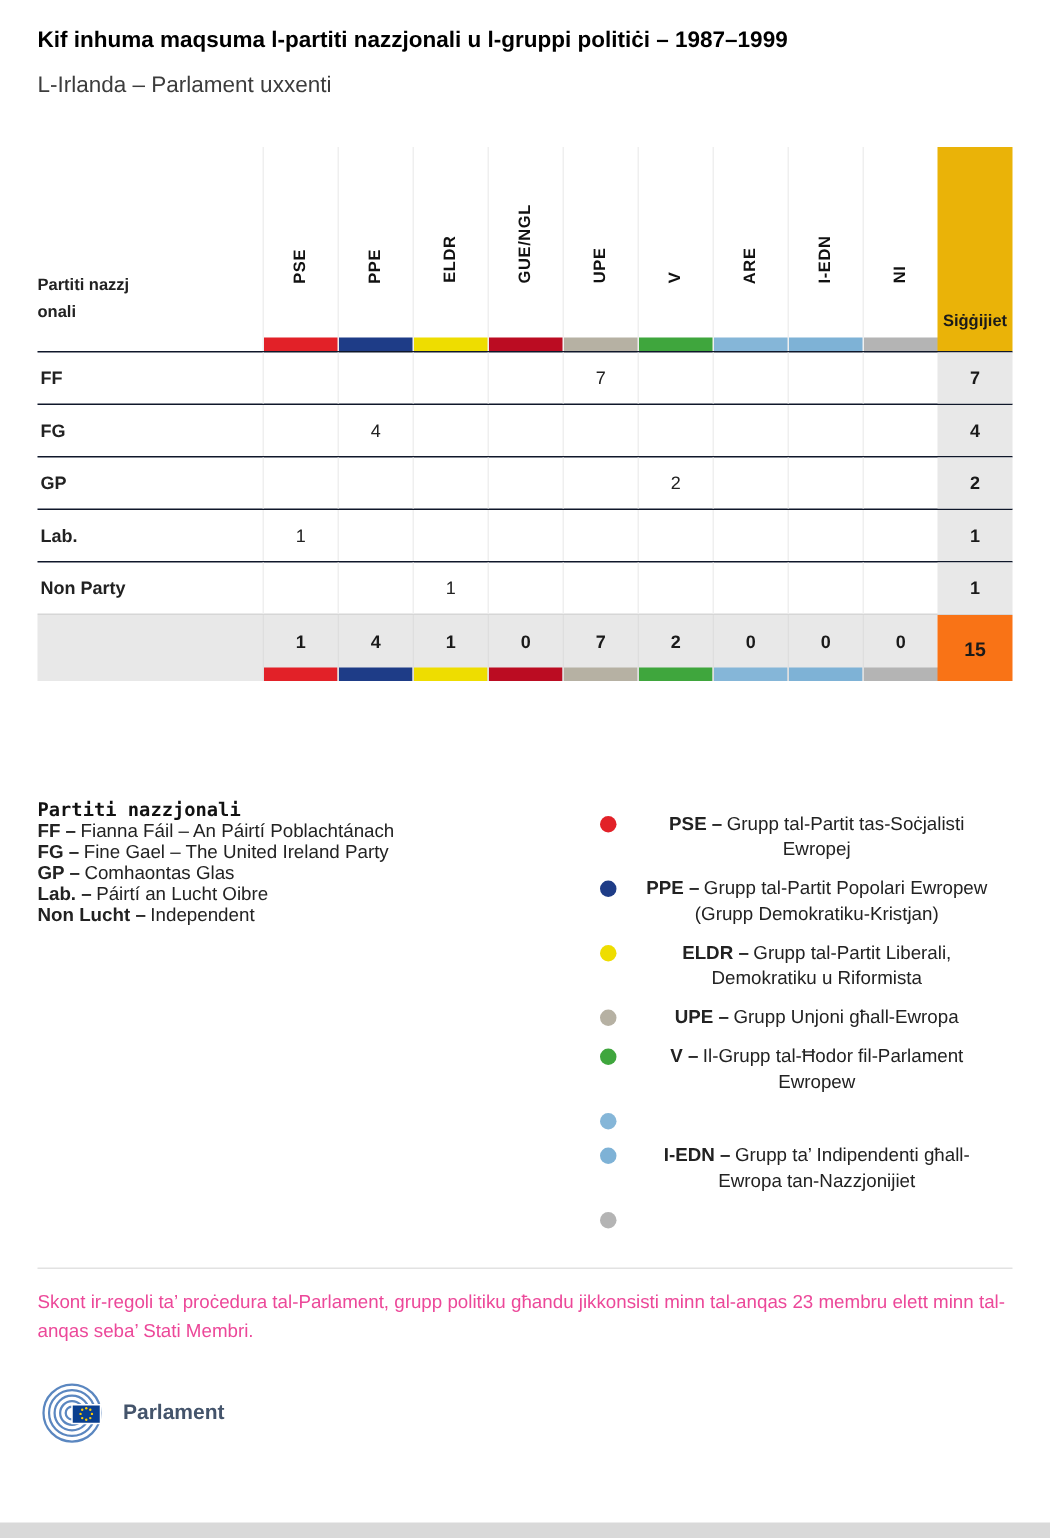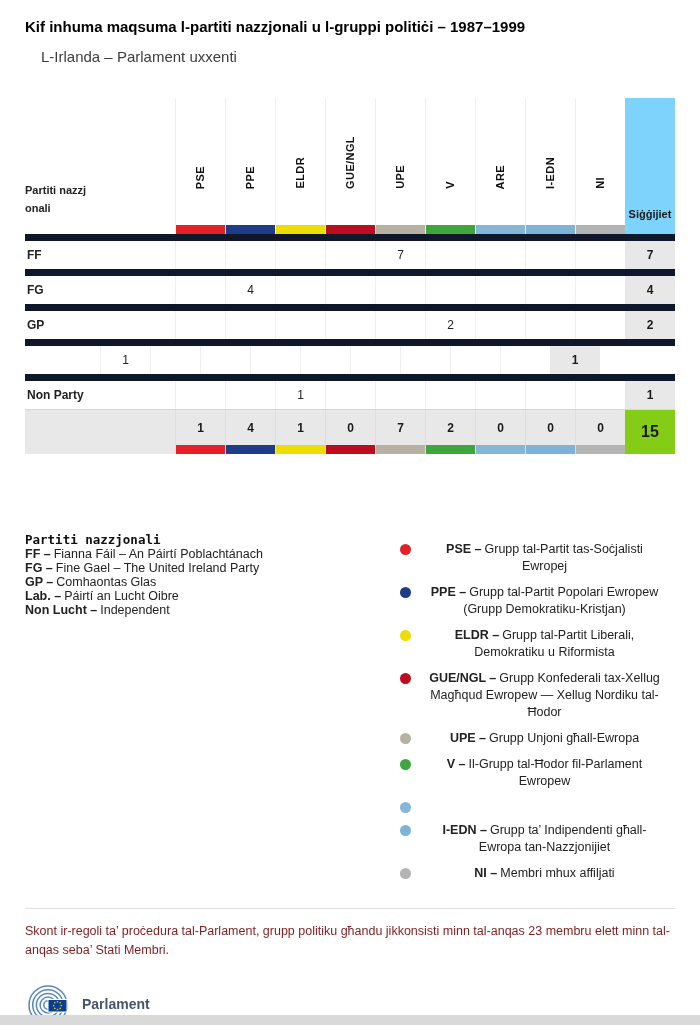--- a/index.html
+++ b/index.html
@@ -3,56 +3,56 @@
 <meta charset="utf-8">
 <style>
   * { margin:0; padding:0; box-sizing:border-box; }
   html,body { background:#fff; }
   body {
     width:700px; height:1025px; position:relative; overflow:hidden;
     font-family:"Liberation Sans", sans-serif; color:#1a1a1a;
   }
   .content { padding:18px 25px 0 25px; }
   .title { font-size:15px; font-weight:bold; color:#000; }
-  .subtitle { font-size:15px; color:#3c3c3c; margin-top:13px; margin-left:16px; }
+  .subtitle { font-size:15px; color:#3c3c3c; margin-top:13px; margin-left:0; }
 
   
   .table { margin-top:33px; width:650px; }
   .thead { display:flex; height:136px; }
   .th-party { width:150px; display:flex; align-items:flex-end; padding-bottom:16px; }
   .party-label { font-size:11px; font-weight:bold; width:62px; word-break:break-all; line-height:1.7; color:#222; }
   .th-group { width:50px; display:flex; flex-direction:column; justify-content:flex-end; align-items:center; border-left:1px solid #efefef; }
   .vlabel { writing-mode:vertical-rl; transform:rotate(180deg); font-size:11px; font-weight:bold; line-height:1; margin-bottom:36px; letter-spacing:0.4px; color:#111; }
   .hbar { width:50px; height:9px; }
-  .th-seats { width:50px; background:#7dd3fc; display:flex; align-items:flex-end; justify-content:center; padding-bottom:14px; font-size:11px; font-weight:bold; }
-  .trow { display:flex; height:35px; border-top:7px solid #0f172a;justify-content:center; }
+  .th-seats { width:50px; background:#eab308; display:flex; align-items:flex-end; justify-content:center; padding-bottom:14px; font-size:11px; font-weight:bold; }
+  .trow { display:flex; height:35px; border-top:1px solid #0f172a; }
   .td-party { width:150px; display:flex; align-items:center; font-size:12px; font-weight:bold; padding-left:2px; color:#222; }
   .td { width:50px; display:flex; align-items:center; justify-content:center; font-size:12px; border-left:1px solid #efefef; color:#222; }
   .td-seats { width:50px; background:#e8e8e8; font-weight:bold; display:flex; align-items:center; justify-content:center; font-size:12px; }
   .totals { display:flex; height:45px; border-top:1px solid #d6d6d6; }
   .tot-first { width:150px; background:#e8e8e8; }
   .tot-group { width:50px; background:#e8e8e8; display:flex; flex-direction:column; border-left:1px solid #dedede; }
   .tot-num { height:36px; display:flex; align-items:center; justify-content:center; font-size:12px; font-weight:bold; }
-  .tot-seats { width:50px; background:#84cc16; display:flex; align-items:center; justify-content:center; font-size:16px; font-weight:bold; }
+  .tot-seats { width:50px; background:#f97316; display:flex; align-items:center; justify-content:center; font-size:13px; font-weight:bold; }
 
   
   .legends { display:flex; margin-top:78px; }
   .leg-left { width:375px; }
   .leg-left-title { font-family:"DejaVu Sans Mono", monospace; font-size:12.5px; font-weight:bold; color:#111; }
   .pl-item { font-size:12.5px; color:#222; }
   .pl-item .code { font-weight:bold; margin-right:3px; }
   .leg-right { width:275px; }
   .leg-right-title { font-size:12px; font-weight:bold; color:#111; }
   .gl-item { display:flex; margin-top:9px; font-size:12.5px; line-height:17px; color:#222; }
   .dot { width:11px; height:11px; border-radius:50%; flex-shrink:0; margin-right:11px; margin-top:3px; }
   .gl-text { width:245px;text-align:center; }
   .gl-text .code { font-weight:bold; margin-right:3px; }
 
   
-  .note { margin-top:26px; border-top:1px solid #e2e2e2; padding-top:13px; font-size:12.5px; line-height:1.55; color:#7f1d1d; width:650px; }
+  .note { margin-top:26px; border-top:1px solid #e2e2e2; padding-top:13px; font-size:12.5px; line-height:1.55; color:#ec4899; width:650px; }
   .source-row { display:flex; justify-content:space-between; align-items:center; margin-top:22px; width:650px; }
   .logo { display:flex; align-items:center; }
   .logo-text { margin-left:9px; font-size:14px; font-weight:bold; color:#44546b; line-height:17px; }
   .bottom-strip { position:absolute; left:0; right:0; bottom:0; height:10px; background:#d9d9d9; }
 </style>
 </head>
 <body>
 
 <div class="content">
   <div class="title">Kif inhuma maqsuma l-partiti nazzjonali u l-gruppi politiċi – 1987–1999</div>
@@ -141,20 +141,21 @@
       <div class="td"></div>
       <div class="td"></div>
       <div class="td">2</div>
       <div class="td"></div>
       <div class="td"></div>
       <div class="td"></div>
       <div class="td-seats">2</div>
     </div>
 
     <div class="trow">
+      <div class="td-party">Lab.</div>
       <div class="td">1</div>
       <div class="td"></div>
       <div class="td"></div>
       <div class="td"></div>
       <div class="td"></div>
       <div class="td"></div>
       <div class="td"></div>
       <div class="td"></div>
       <div class="td"></div>
       <div class="td-seats">1</div>
@@ -232,41 +233,36 @@
       </div>
       <div class="gl-item">
         <span class="dot" style="background-color: rgb(30, 60, 135);"></span>
         <div class="gl-text"><span class="code">PPE –</span><span>Grupp tal-Partit Popolari Ewropew (Grupp Demokratiku-Kristjan)</span></div>
       </div>
       <div class="gl-item">
         <span class="dot" style="background-color: rgb(238, 221, 0);"></span>
         <div class="gl-text"><span class="code">ELDR –</span><span>Grupp tal-Partit Liberali, Demokratiku u Riformista</span></div>
       </div>
       <div class="gl-item">
-        <span class="dot" style="background-color: rgb(187, 12, 34);"></span>
-        <div class="gl-text"><span class="code">GUE/NGL –</span><span>Grupp Konfederali tax-Xellug Magħqud Ewropew — Xellug Nordiku tal-Ħodor</span></div>
-      </div>
-      <div class="gl-item">
         <span class="dot" style="background-color: rgb(182, 177, 163);"></span>
         <div class="gl-text"><span class="code">UPE –</span><span>Grupp Unjoni għall-Ewropa</span></div>
       </div>
       <div class="gl-item">
         <span class="dot" style="background-color: rgb(63, 166, 61);"></span>
         <div class="gl-text"><span class="code">V –</span><span>Il-Grupp tal-Ħodor fil-Parlament Ewropew</span></div>
       </div>
       <div class="gl-item">
         <span class="dot" style="background-color: rgb(133, 182, 216);"></span>
       </div>
       <div class="gl-item">
         <span class="dot" style="background-color: rgb(126, 178, 214);"></span>
         <div class="gl-text"><span class="code">I-EDN –</span><span>Grupp ta’ Indipendenti għall-Ewropa tan-Nazzjonijiet</span></div>
       </div>
       <div class="gl-item">
         <span class="dot" style="background-color: rgb(180, 180, 180);"></span>
-        <div class="gl-text"><span class="code">NI –</span><span>Membri mhux affiljati</span></div>
       </div>
     </div>
   </div>
 
   <div class="note">Skont ir-regoli ta’ proċedura tal-Parlament, grupp politiku għandu jikkonsisti minn tal-anqas 23 membru elett minn tal-anqas seba’ Stati Membri.</div>
 
   <div class="source-row">
 
     <div class="logo">
       <svg width="48" height="44" viewBox="0 0 48 44">

